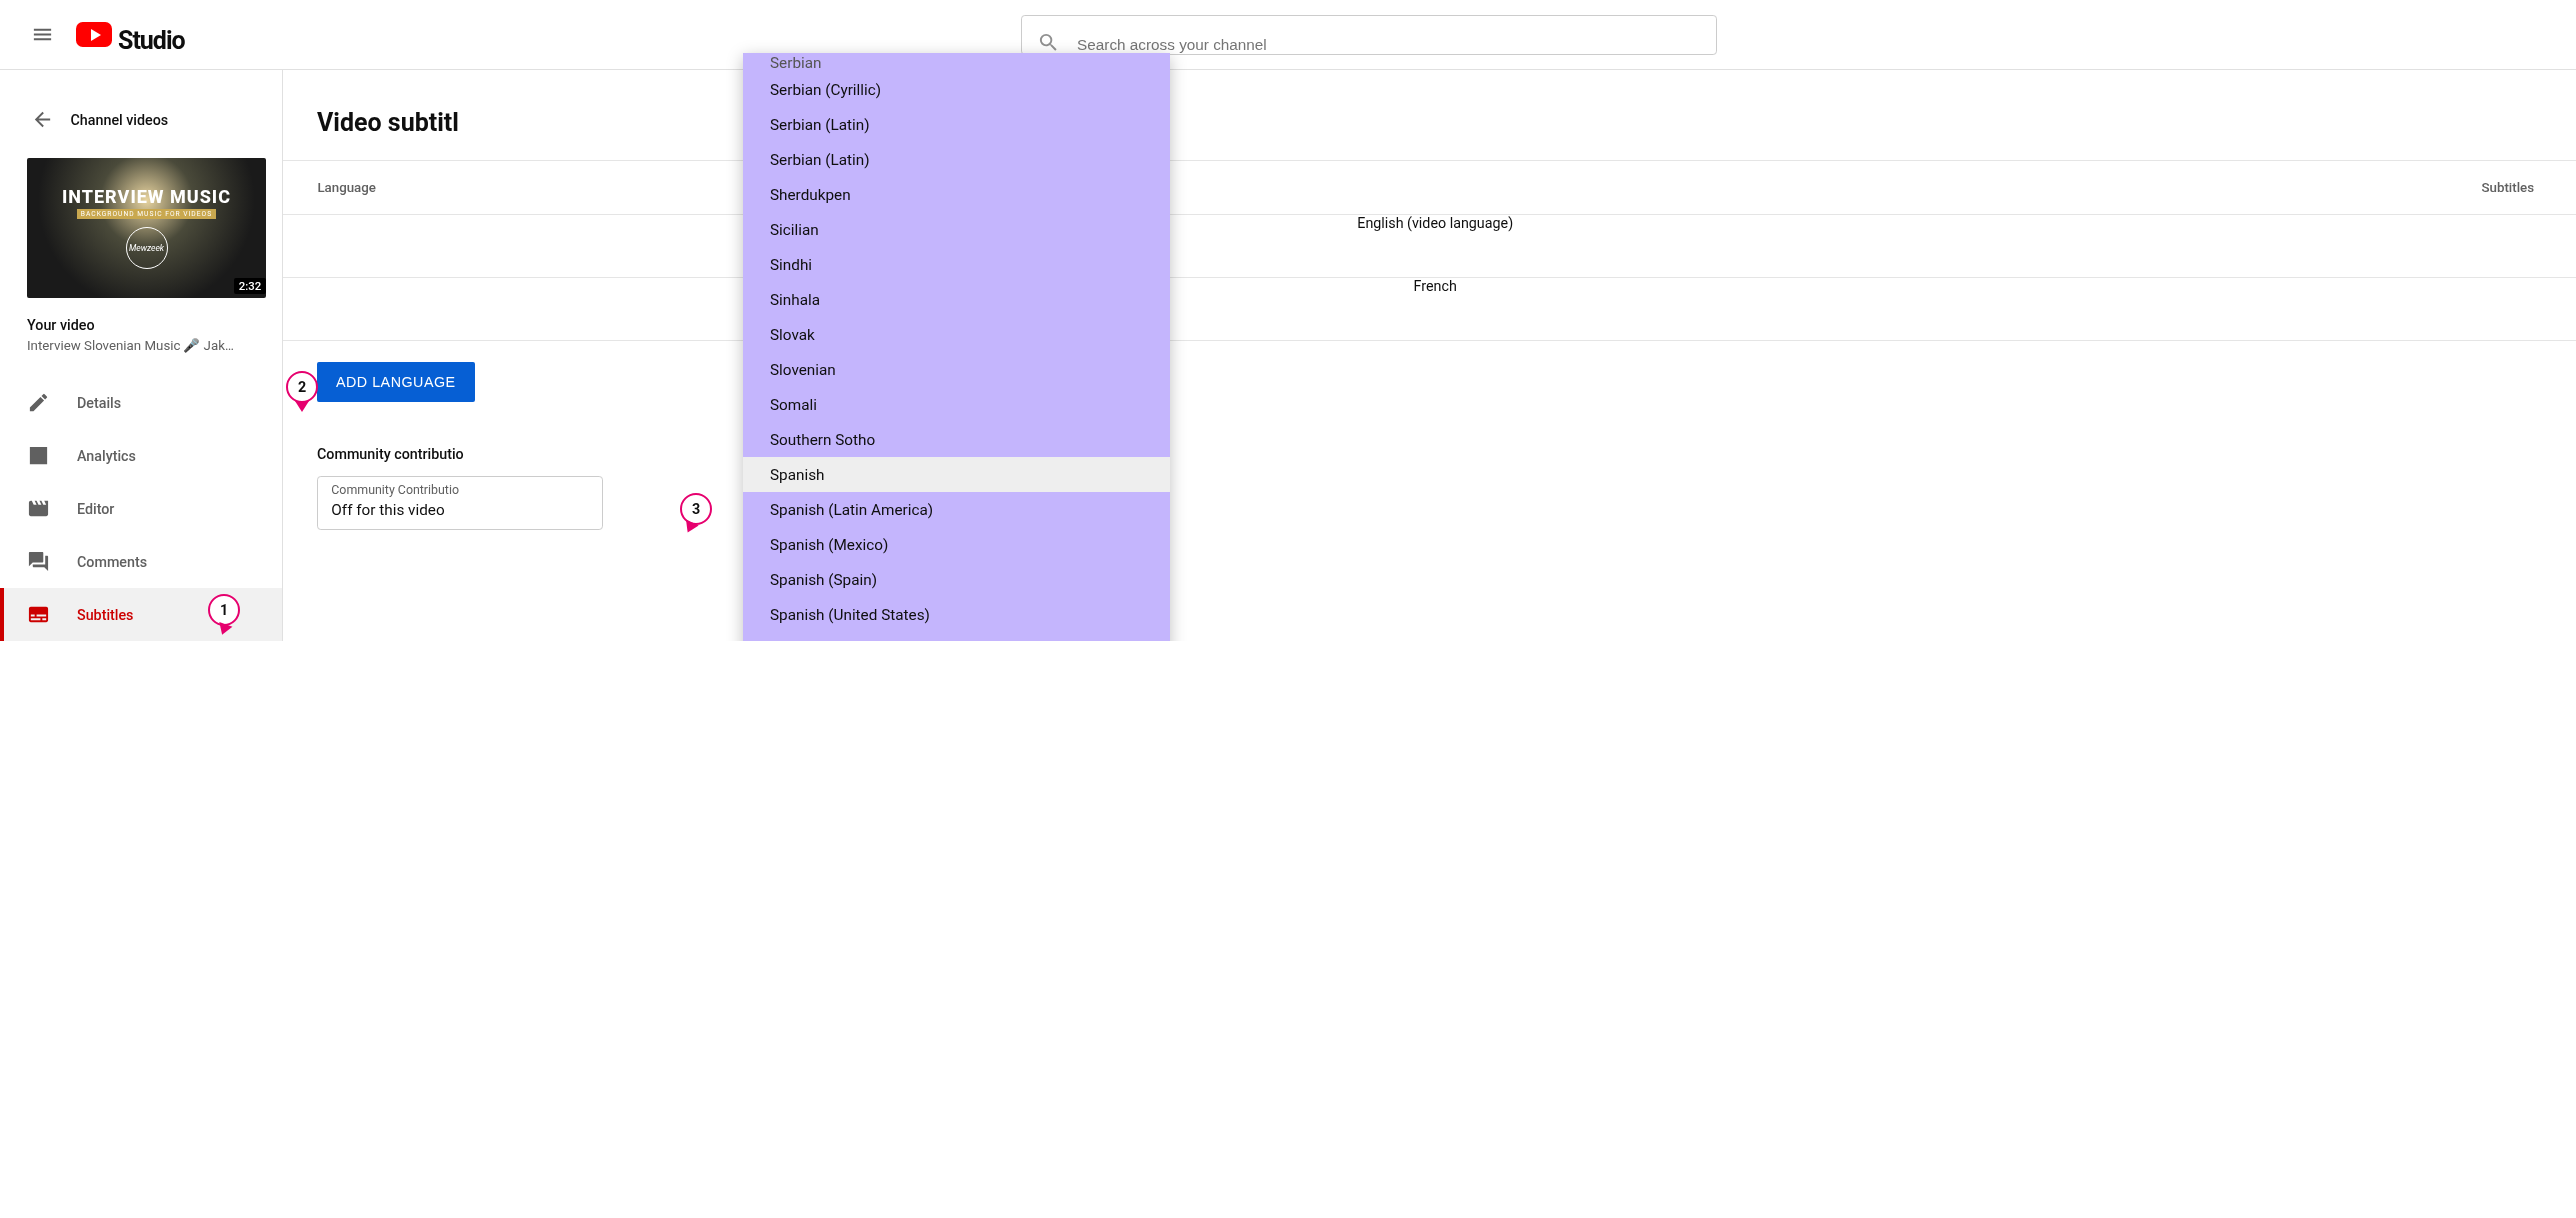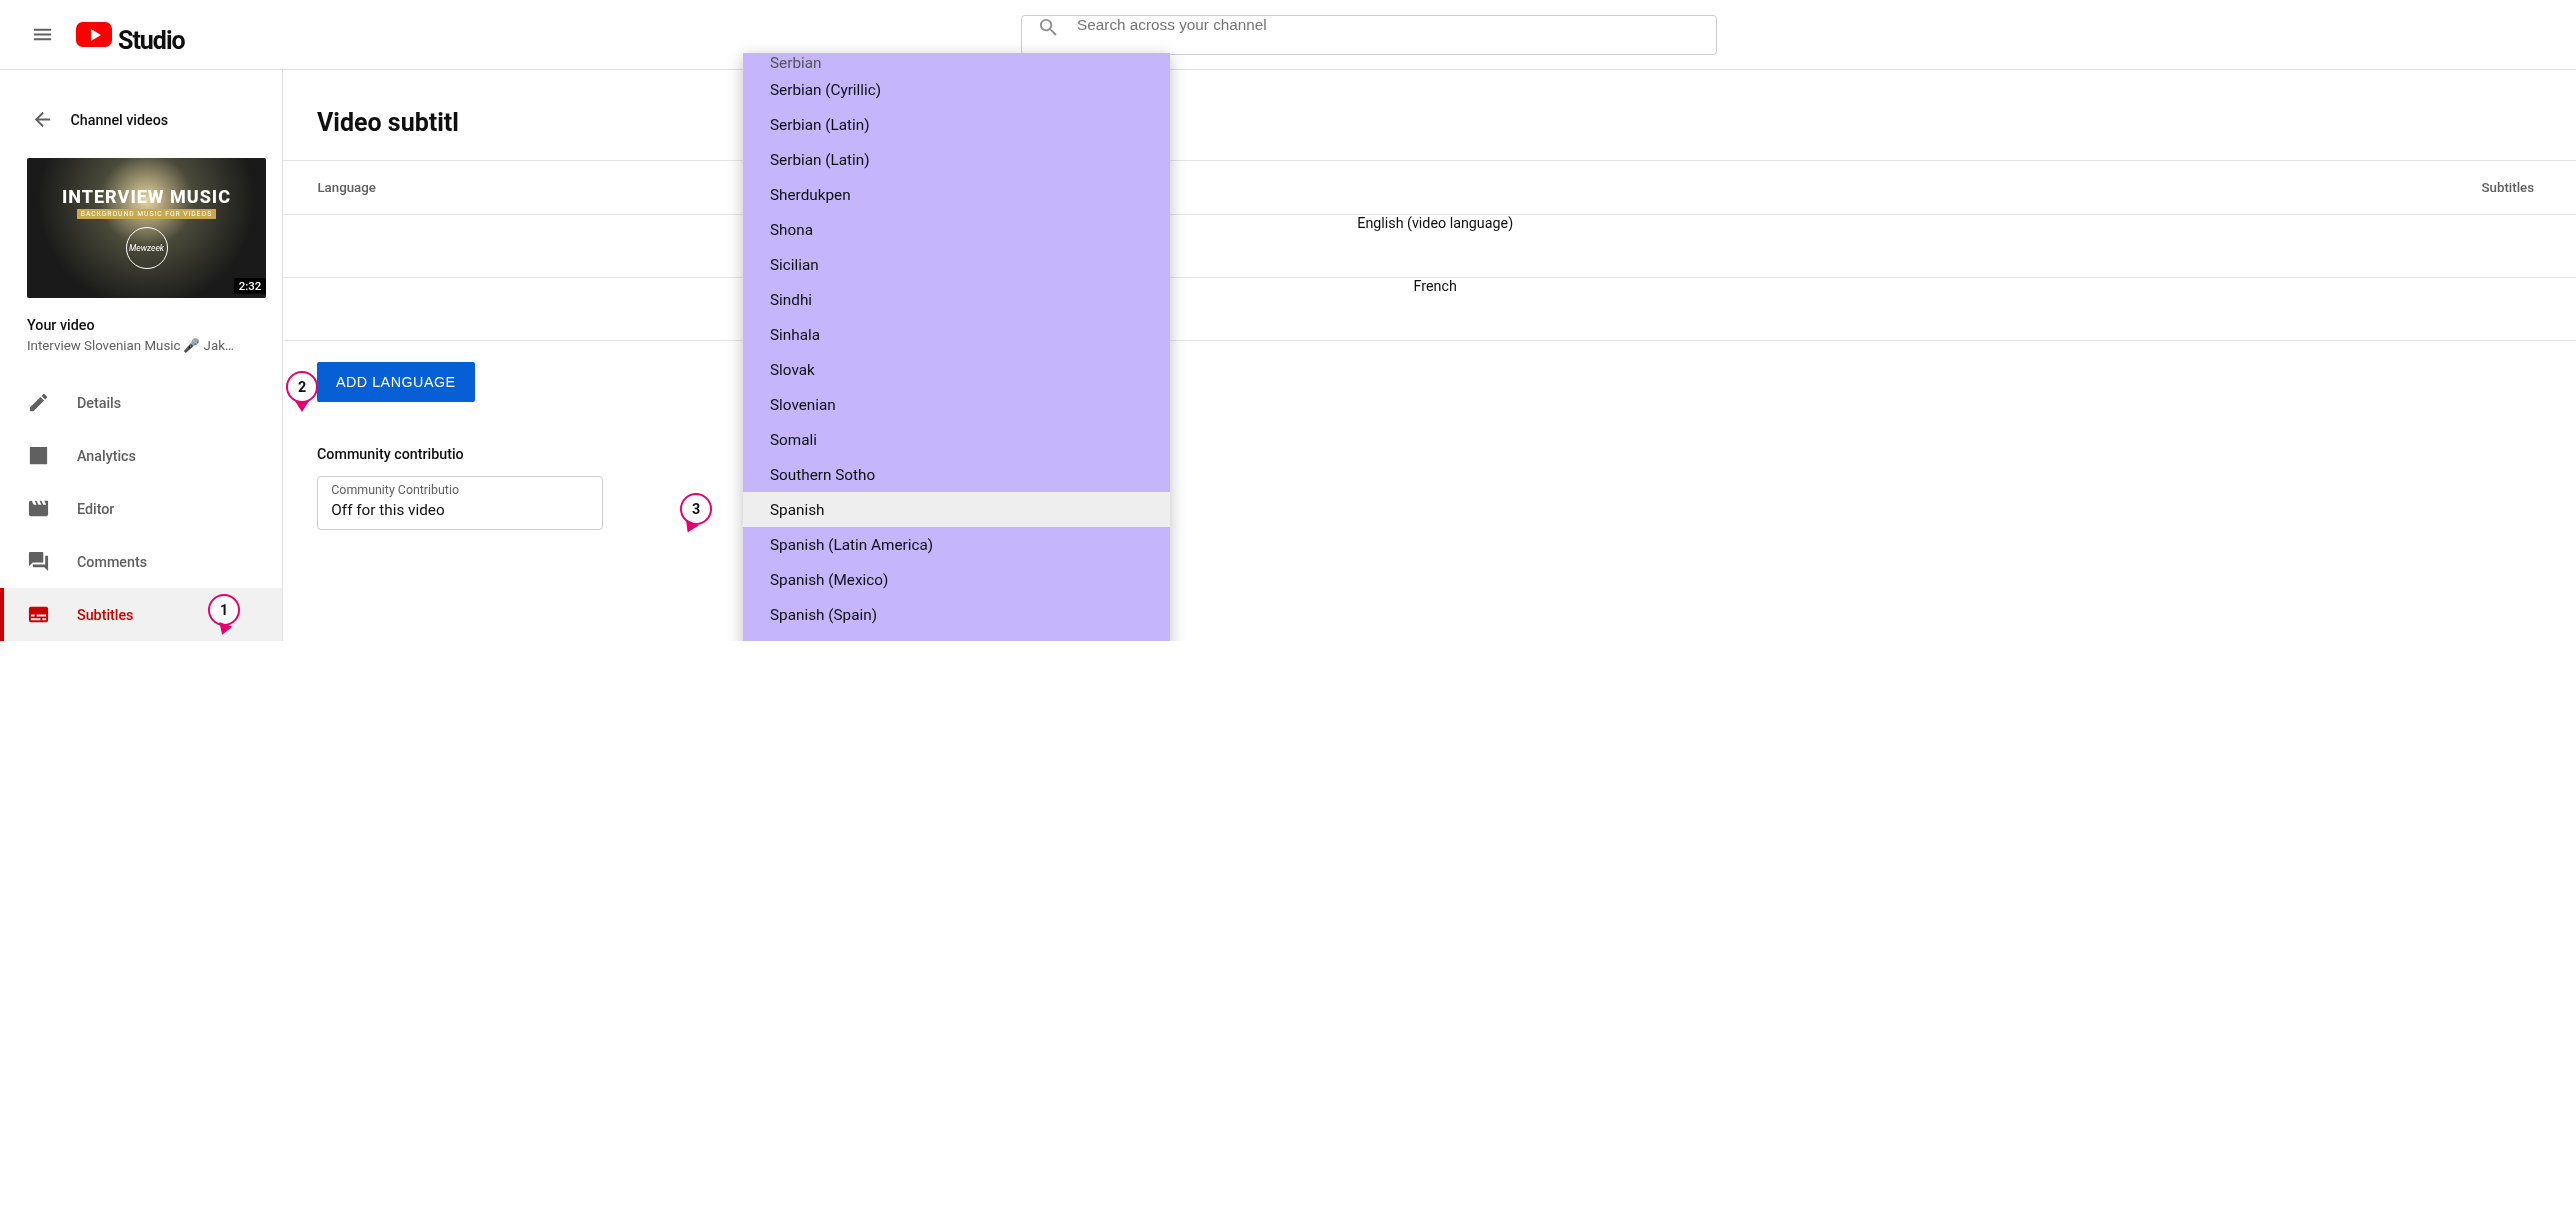--- a/index.html
+++ b/index.html
@@ -6,21 +6,21 @@
   body { font-family: Roboto, Arial, sans-serif; font-size: 13.3px; color: #0f0f0f; background: #fff; }
 
   
   .header { display: flex; align-items: center; height: 70px; padding: 0 23px; border-bottom: 1px solid #e0e0e0; }
   .menu-btn { width: 38px; height: 38px; display:flex; align-items:center; justify-content:center; cursor:pointer; border-radius:50%; }
   .logo { display:flex; align-items:center; margin-left: 15.3px; }
   .logo-icon { width: 36px; height: 25px; background:#ff0000; border-radius:6.7px; display:flex; align-items:center; justify-content:center; position:relative; }
   .logo-icon::after { content:''; border-left: 10.5px solid #fff; border-top:6.7px solid transparent; border-bottom:6.7px solid transparent; margin-left:2.9px; }
   .logo-text { font-size: 25px; font-weight: 700; margin-left: 5.7px; letter-spacing:-1px;margin-top:11px; }
   .search-wrap { flex:1; display:flex; justify-content:center; }
-  .search { width: 696px; max-width:696px; height: 40px; border:1px solid #ccc; border-radius:3.8px; display:flex; align-items:flex-start; padding:0 15.3px; }
+  .search { width: 696px; max-width:696px; height: 40px; border:1px solid #ccc; border-radius:3.8px; display:flex; align-items:flex-end; padding:0 15.3px; }
   .search input { border:none; outline:none; font-size:15.3px; flex:1; margin-left:17px; color:#606060; }
 
   
   .body { display:flex; }
   .sidebar { width: 283px; border-right: 1px solid #e0e0e0; padding-top: 23px; }
   .back-row { display:flex; align-items:center; padding: 7.6px 23px 19px 23px; }
   .back-arrow { width:38px; height:38px; display:flex; align-items:center; justify-content:center; cursor:pointer; }
   .back-label { font-weight:500; font-size:14.3px; margin-left: 9.5px; }
   .thumb-wrap { padding: 0 27px; }
   .thumb { width: 239px; height: 140px; background:#222; border-radius:1.9px; position:relative; overflow:hidden; display:flex; flex-direction:column; align-items:center; justify-content:center; color:#fff; background: radial-gradient(circle at 50% 30%, #e8d4a0 0%, #4a4a3a 30%, #1a1a1a 70%); }
@@ -224,21 +224,20 @@
     </div>
 
     
     <div class="dropdown" id="lang-dropdown">
       <div class="dd-item cut-top">Serbian</div>
 
     <div class="dd-item">Serbian (Cyrillic)</div>
         <div class="dd-item">Serbian (Latin)</div>
         <div class="dd-item">Serbian (Latin)</div>
         <div class="dd-item">Sherdukpen</div>
-        <div class="dd-item">Shona</div>
         <div class="dd-item">Sicilian</div>
         <div class="dd-item">Sindhi</div>
         <div class="dd-item">Sinhala</div>
         <div class="dd-item">Slovak</div>
         <div class="dd-item">Slovenian</div>
         <div class="dd-item">Somali</div>
         <div class="dd-item">Southern Sotho</div>
         <div class="dd-item highlighted">Spanish</div>
         <div class="dd-item">Spanish (Latin America)</div>
         <div class="dd-item">Spanish (Mexico)</div>

